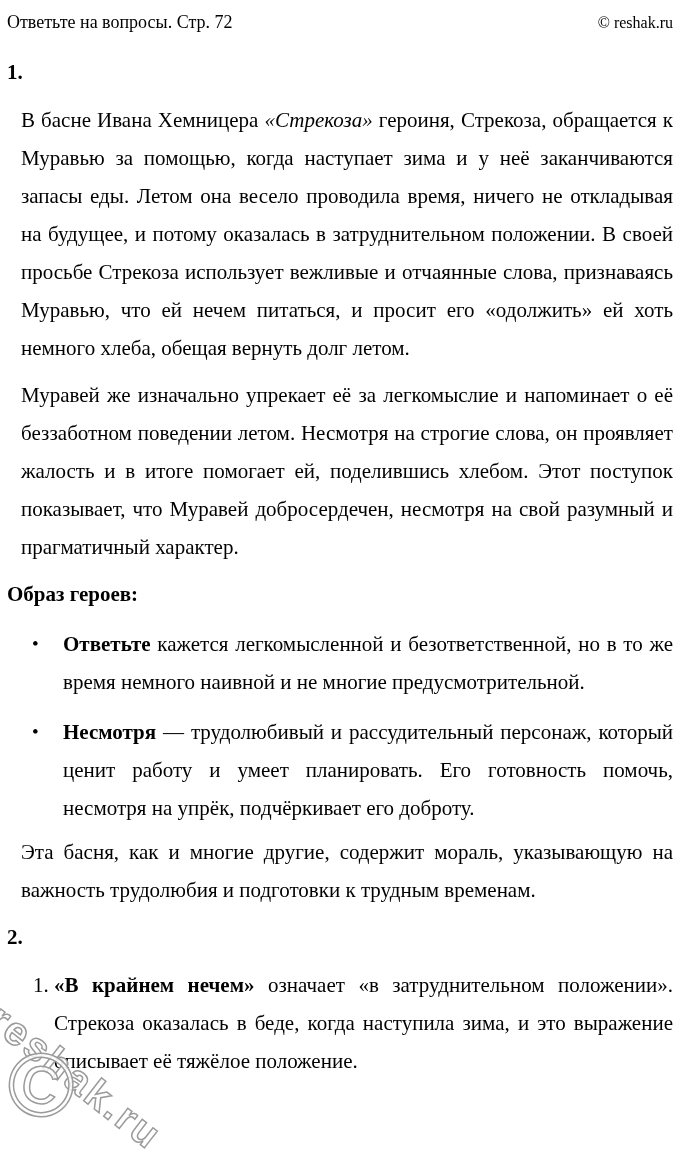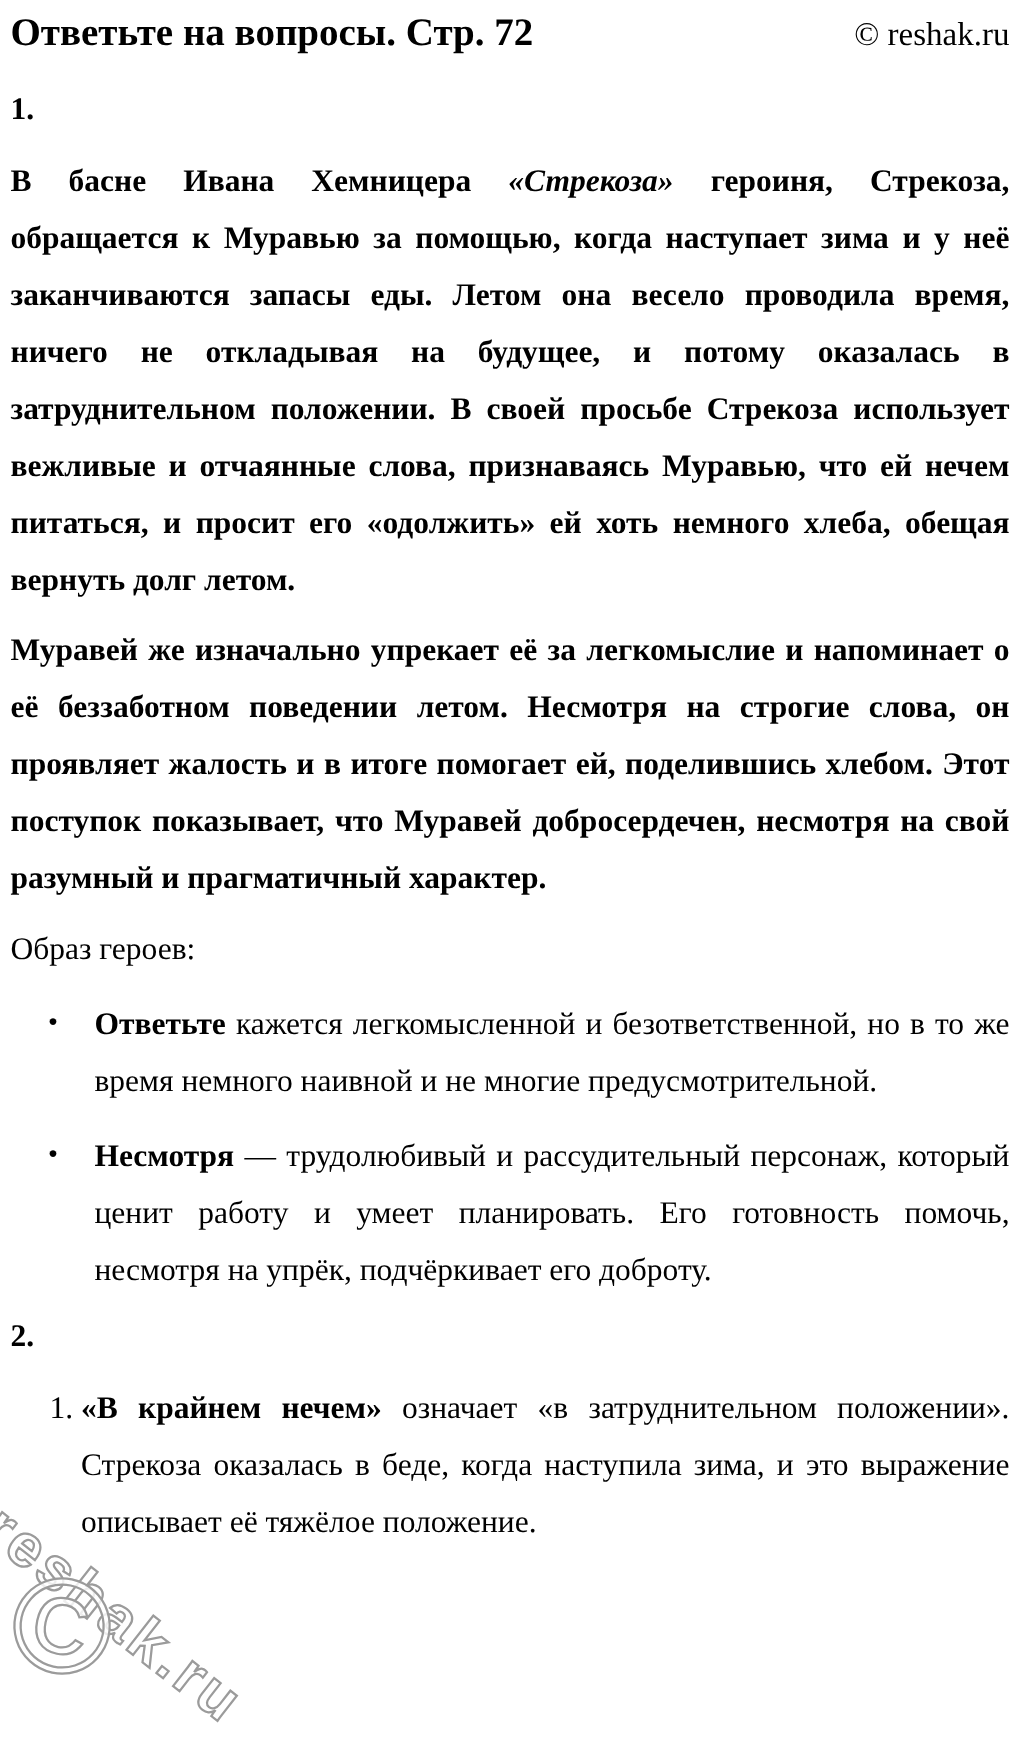--- a/index.html
+++ b/index.html
@@ -19,33 +19,32 @@
     font-family: "Liberation Serif", "DejaVu Serif", serif;
     font-size: 21px;
     line-height: 38px;
   }
   .hdr {
     display: flex;
     justify-content: space-between;
     align-items: baseline;
     margin-bottom: 11px;
   }
-  .hdr-title { font-weight: bold; font-size: 26px; }
-  .hdr-copy  { font-size: 22px; }
+  .hdr-title { font-weight: normal; font-size: 18px; }
+  .hdr-copy  { font-size: 16px; }
   .qnum {
     font-weight: bold;
     margin: 0 0 10px 0;
   }
   p.para {
-    margin: 0 0 9px 0;
+    margin: 0 0 9px 14px;
     text-align: justify;
-    font-weight: bold;
   }
   .subhead {
-    font-weight: normal;
+    font-weight: bold;
     margin: 0 0 12px 0;
   }
   .li {
     position: relative;
     padding-left: 56px;
     margin: 0 0 12px 0;
     text-align: justify;
   }
   .li.tight { margin-bottom: 6px; }
   .li .marker {
@@ -118,20 +117,21 @@
   <div class="li">
     <span class="marker dot">•</span>
     <span class="b">Ответьте</span><span> кажется легкомысленной и безответственной, но в то же время немного наивной и не многие предусмотрительной.</span>
   </div>
 
   <div class="li tight">
     <span class="marker dot">•</span>
     <span class="b">Несмотря</span><span> — трудолюбивый и рассудительный персонаж, который ценит работу и умеет планировать. Его готовность помочь, несмотря на упрёк, подчёркивает его доброту.</span>
   </div>
 
+  <p class="para mb6"><span>Эта басня, как и многие другие, содержит мораль, указывающую на важность трудолюбия и подготовки к трудным временам.</span></p>
 
   <div class="qnum">2.</div>
 
 
   <div class="oli">
     <span class="marker">1.</span>
     <span class="b">«В крайнем нечем»</span><span> означает «в затруднительном положении». Стрекоза оказалась в беде, когда наступила зима, и это выражение описывает её тяжёлое положение.</span>
   </div>
 
   <div class="wm wm-text">reshak.ru</div>

